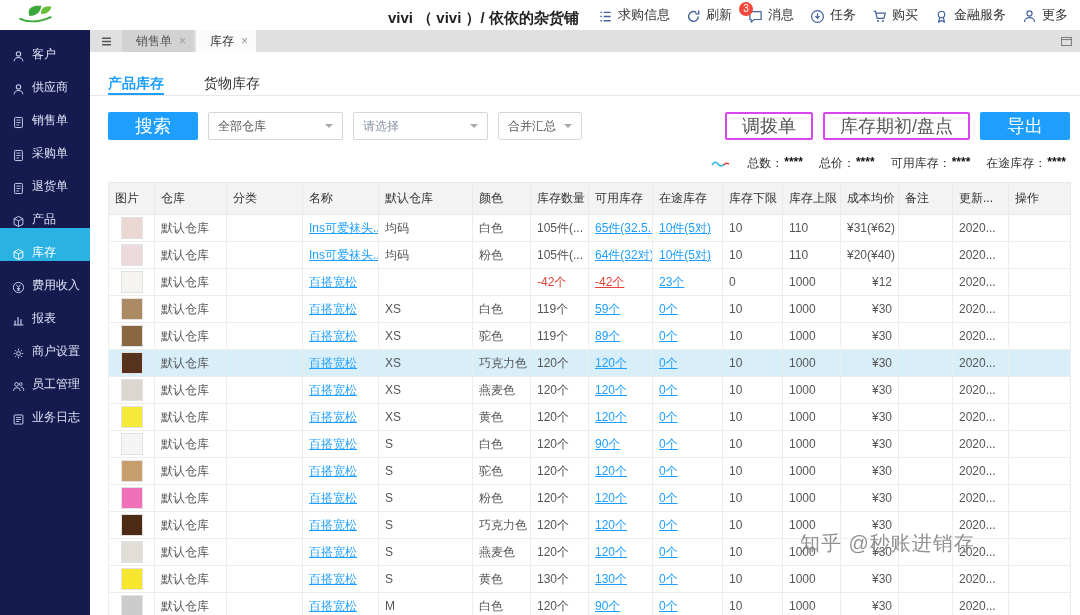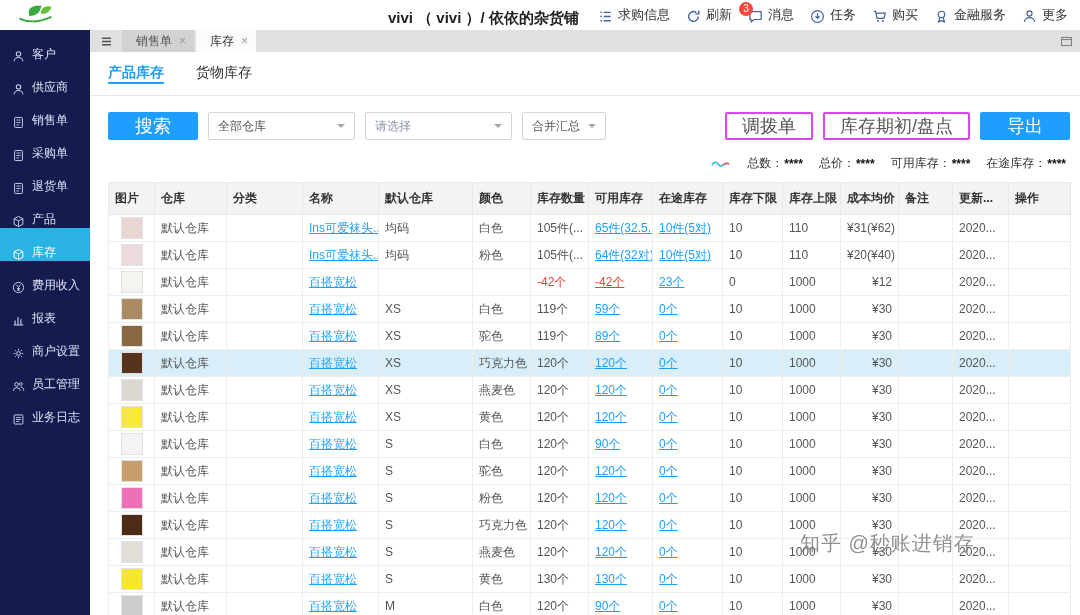--- a/index.html
+++ b/index.html
@@ -31,45 +31,45 @@
   .burger{width:32px;display:flex;align-items:center;justify-content:center;color:#555;cursor:pointer}
   .burger .icon,.winicon .icon{width:13px;height:13px}
   .wtabs{display:flex;align-items:stretch}
   .wtab{display:flex;align-items:center;gap:7px;padding:0 8px 0 14px;font-size:12px;color:#555;background:#d2d2d2;margin-right:2px;cursor:pointer}
   .wtab.active{background:#fbfbfb;color:#333}
   .tclose{color:#9a9a9a;font-size:12px;cursor:pointer}
   .winicon{margin-left:auto;width:28px;display:flex;align-items:center;justify-content:center;color:#777;cursor:pointer}
 
   
   .content{flex:1;overflow:hidden;background:#fff}
-  .subtabs{display:flex;gap:32px;padding:0 18px;height:44px;align-items:center;border-bottom:1px solid #e8e8e8}
+  .subtabs{display:flex;gap:40px;padding:0 18px;height:44px;align-items:flex-end;border-bottom:1px solid #e8e8e8}
   .subtab{display:flex;align-items:center;font-size:14px;color:#333;cursor:pointer;border-bottom:2px solid transparent}
   .subtab.active{color:#1e9fff;border-bottom-color:#1e9fff;font-weight:bold}
 
   .toolbar{display:flex;align-items:center;gap:10px;padding:16px 10px 0 18px}
   .btn{height:28px;border-radius:2px;font-size:18px;cursor:pointer;border:none;white-space:nowrap}
   .btn-primary{background:#1e9fff;color:#fff;padding:0 27px}
   .btn-outline{background:#fff;border:2px solid #d946ef;color:#555;padding:0 15px}
-  .select{width:147px;height:28px;border:1px solid #d6d6d6;border-radius:2px;background:#fff;display:flex;align-items:center;padding:0 9px;font-size:12px;cursor:pointer}
+  .select{width:135px;height:28px;border:1px solid #d6d6d6;border-radius:2px;background:#fff;display:flex;align-items:center;padding:0 9px;font-size:12px;cursor:pointer}
   .select .val{color:#8a94a6;white-space:nowrap;overflow:hidden}
   .select.chosen .val{color:#555}
   .select.small{width:84px}
   .caret{margin-left:auto;width:0;height:0;border:4px solid transparent;border-top-color:#a8a8a8;margin-top:4px;flex-shrink:0}
   .toolbar-right{margin-left:auto;display:flex;gap:10px}
 
   .stats{display:flex;justify-content:flex-end;align-items:center;gap:16px;padding:15px 14px 6px 0;font-size:12px;color:#333}
   .stats .wave{width:20px;height:10px;cursor:pointer}
-  .stat{display:flex;align-items:center;white-space:nowrap}
+  .stat{display:flex;align-items:flex-start;white-space:nowrap}
   .slabel{color:#333}
   .svalue{font-weight:bold;color:#111;margin-left:1px}
 
   
   .table-wrap{padding:4px 10px 0 18px}
   table{width:100%;border-collapse:collapse;table-layout:fixed;font-size:12px}
-  th{background:#f3f3f3;font-weight:bold;color:#333;text-align:left;padding:7px 6px;border:1px solid #e9e9e9;white-space:nowrap;overflow:hidden}
+  th{background:#f3f3f3;font-weight:normal;color:#333;text-align:left;padding:7px 6px;border:1px solid #e9e9e9;white-space:nowrap;overflow:hidden}
   td{padding:3px 6px;border:1px solid #ededed;white-space:nowrap;overflow:hidden;color:#555;height:26px}
   tr.hl td{background:#d8effa}
   td.tdimg{text-align:center;padding:2px}
   .thumb{display:inline-block;width:22px;height:22px;border:1px solid #e2e2e2;vertical-align:middle;background:#fff}
   .lnk{color:#1e9fff;text-decoration:underline;cursor:pointer}
   .lnk.redl{color:#e5433a}
   .red{color:#e5433a}
   td.num{text-align:right}
 
   .watermark{position:absolute;left:800px;top:530px;font-size:20px;color:rgba(125,125,125,.85);letter-spacing:1px;z-index:10;pointer-events:none;white-space:nowrap}

